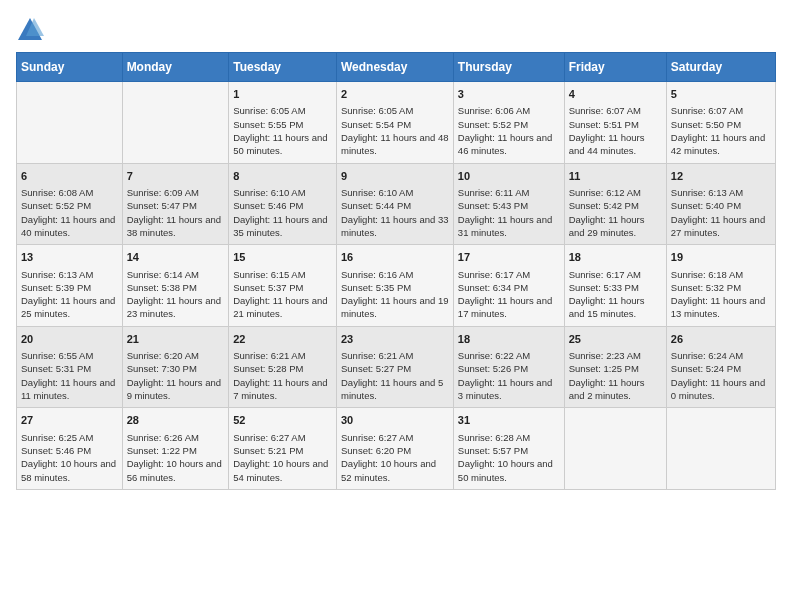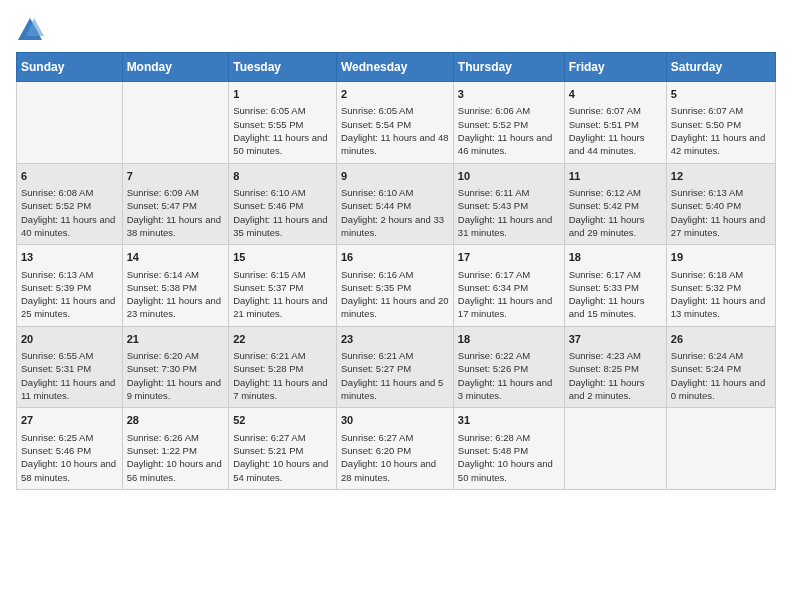--- a/index.html
+++ b/index.html
@@ -170,21 +170,21 @@
         <td>
           <span class="day-num">8</span>
           <div class="day-info">Sunrise: 6:10 AM</div>
           <div class="day-info">Sunset: 5:46 PM</div>
           <div class="day-info">Daylight: 11 hours and 35 minutes.</div>
         </td>
         <td>
           <span class="day-num">9</span>
           <div class="day-info">Sunrise: 6:10 AM</div>
           <div class="day-info">Sunset: 5:44 PM</div>
-          <div class="day-info">Daylight: 2 hours and 33 minutes.</div>
+          <div class="day-info">Daylight: 11 hours and 33 minutes.</div>
         </td>
         <td>
           <span class="day-num">10</span>
           <div class="day-info">Sunrise: 6:11 AM</div>
           <div class="day-info">Sunset: 5:43 PM</div>
           <div class="day-info">Daylight: 11 hours and 31 minutes.</div>
         </td>
         <td>
           <span class="day-num">11</span>
           <div class="day-info">Sunrise: 6:12 AM</div>
@@ -214,21 +214,21 @@
         <td>
           <span class="day-num">15</span>
           <div class="day-info">Sunrise: 6:15 AM</div>
           <div class="day-info">Sunset: 5:37 PM</div>
           <div class="day-info">Daylight: 11 hours and 21 minutes.</div>
         </td>
         <td>
           <span class="day-num">16</span>
           <div class="day-info">Sunrise: 6:16 AM</div>
           <div class="day-info">Sunset: 5:35 PM</div>
-          <div class="day-info">Daylight: 11 hours and 20 minutes.</div>
+          <div class="day-info">Daylight: 11 hours and 19 minutes.</div>
         </td>
         <td>
           <span class="day-num">17</span>
           <div class="day-info">Sunrise: 6:17 AM</div>
           <div class="day-info">Sunset: 6:34 PM</div>
           <div class="day-info">Daylight: 11 hours and 17 minutes.</div>
         </td>
         <td>
           <span class="day-num">18</span>
           <div class="day-info">Sunrise: 6:17 AM</div>
@@ -267,23 +267,23 @@
           <div class="day-info">Sunset: 5:27 PM</div>
           <div class="day-info">Daylight: 11 hours and 5 minutes.</div>
         </td>
         <td>
           <span class="day-num">18</span>
           <div class="day-info">Sunrise: 6:22 AM</div>
           <div class="day-info">Sunset: 5:26 PM</div>
           <div class="day-info">Daylight: 11 hours and 3 minutes.</div>
         </td>
         <td>
-          <span class="day-num">37</span>
-          <div class="day-info">Sunrise: 4:23 AM</div>
-          <div class="day-info">Sunset: 8:25 PM</div>
+          <span class="day-num">25</span>
+          <div class="day-info">Sunrise: 2:23 AM</div>
+          <div class="day-info">Sunset: 1:25 PM</div>
           <div class="day-info">Daylight: 11 hours and 2 minutes.</div>
         </td>
         <td>
           <span class="day-num">26</span>
           <div class="day-info">Sunrise: 6:24 AM</div>
           <div class="day-info">Sunset: 5:24 PM</div>
           <div class="day-info">Daylight: 11 hours and 0 minutes.</div>
         </td>
       </tr>
       <tr>
@@ -302,25 +302,25 @@
         <td>
           <span class="day-num">52</span>
           <div class="day-info">Sunrise: 6:27 AM</div>
           <div class="day-info">Sunset: 5:21 PM</div>
           <div class="day-info">Daylight: 10 hours and 54 minutes.</div>
         </td>
         <td>
           <span class="day-num">30</span>
           <div class="day-info">Sunrise: 6:27 AM</div>
           <div class="day-info">Sunset: 6:20 PM</div>
-          <div class="day-info">Daylight: 10 hours and 28 minutes.</div>
+          <div class="day-info">Daylight: 10 hours and 52 minutes.</div>
         </td>
         <td>
           <span class="day-num">31</span>
           <div class="day-info">Sunrise: 6:28 AM</div>
-          <div class="day-info">Sunset: 5:48 PM</div>
+          <div class="day-info">Sunset: 5:57 PM</div>
           <div class="day-info">Daylight: 10 hours and 50 minutes.</div>
         </td>
         <td></td>
         <td></td>
       </tr>
     </tbody>
 </table>
 
 </body></html>

